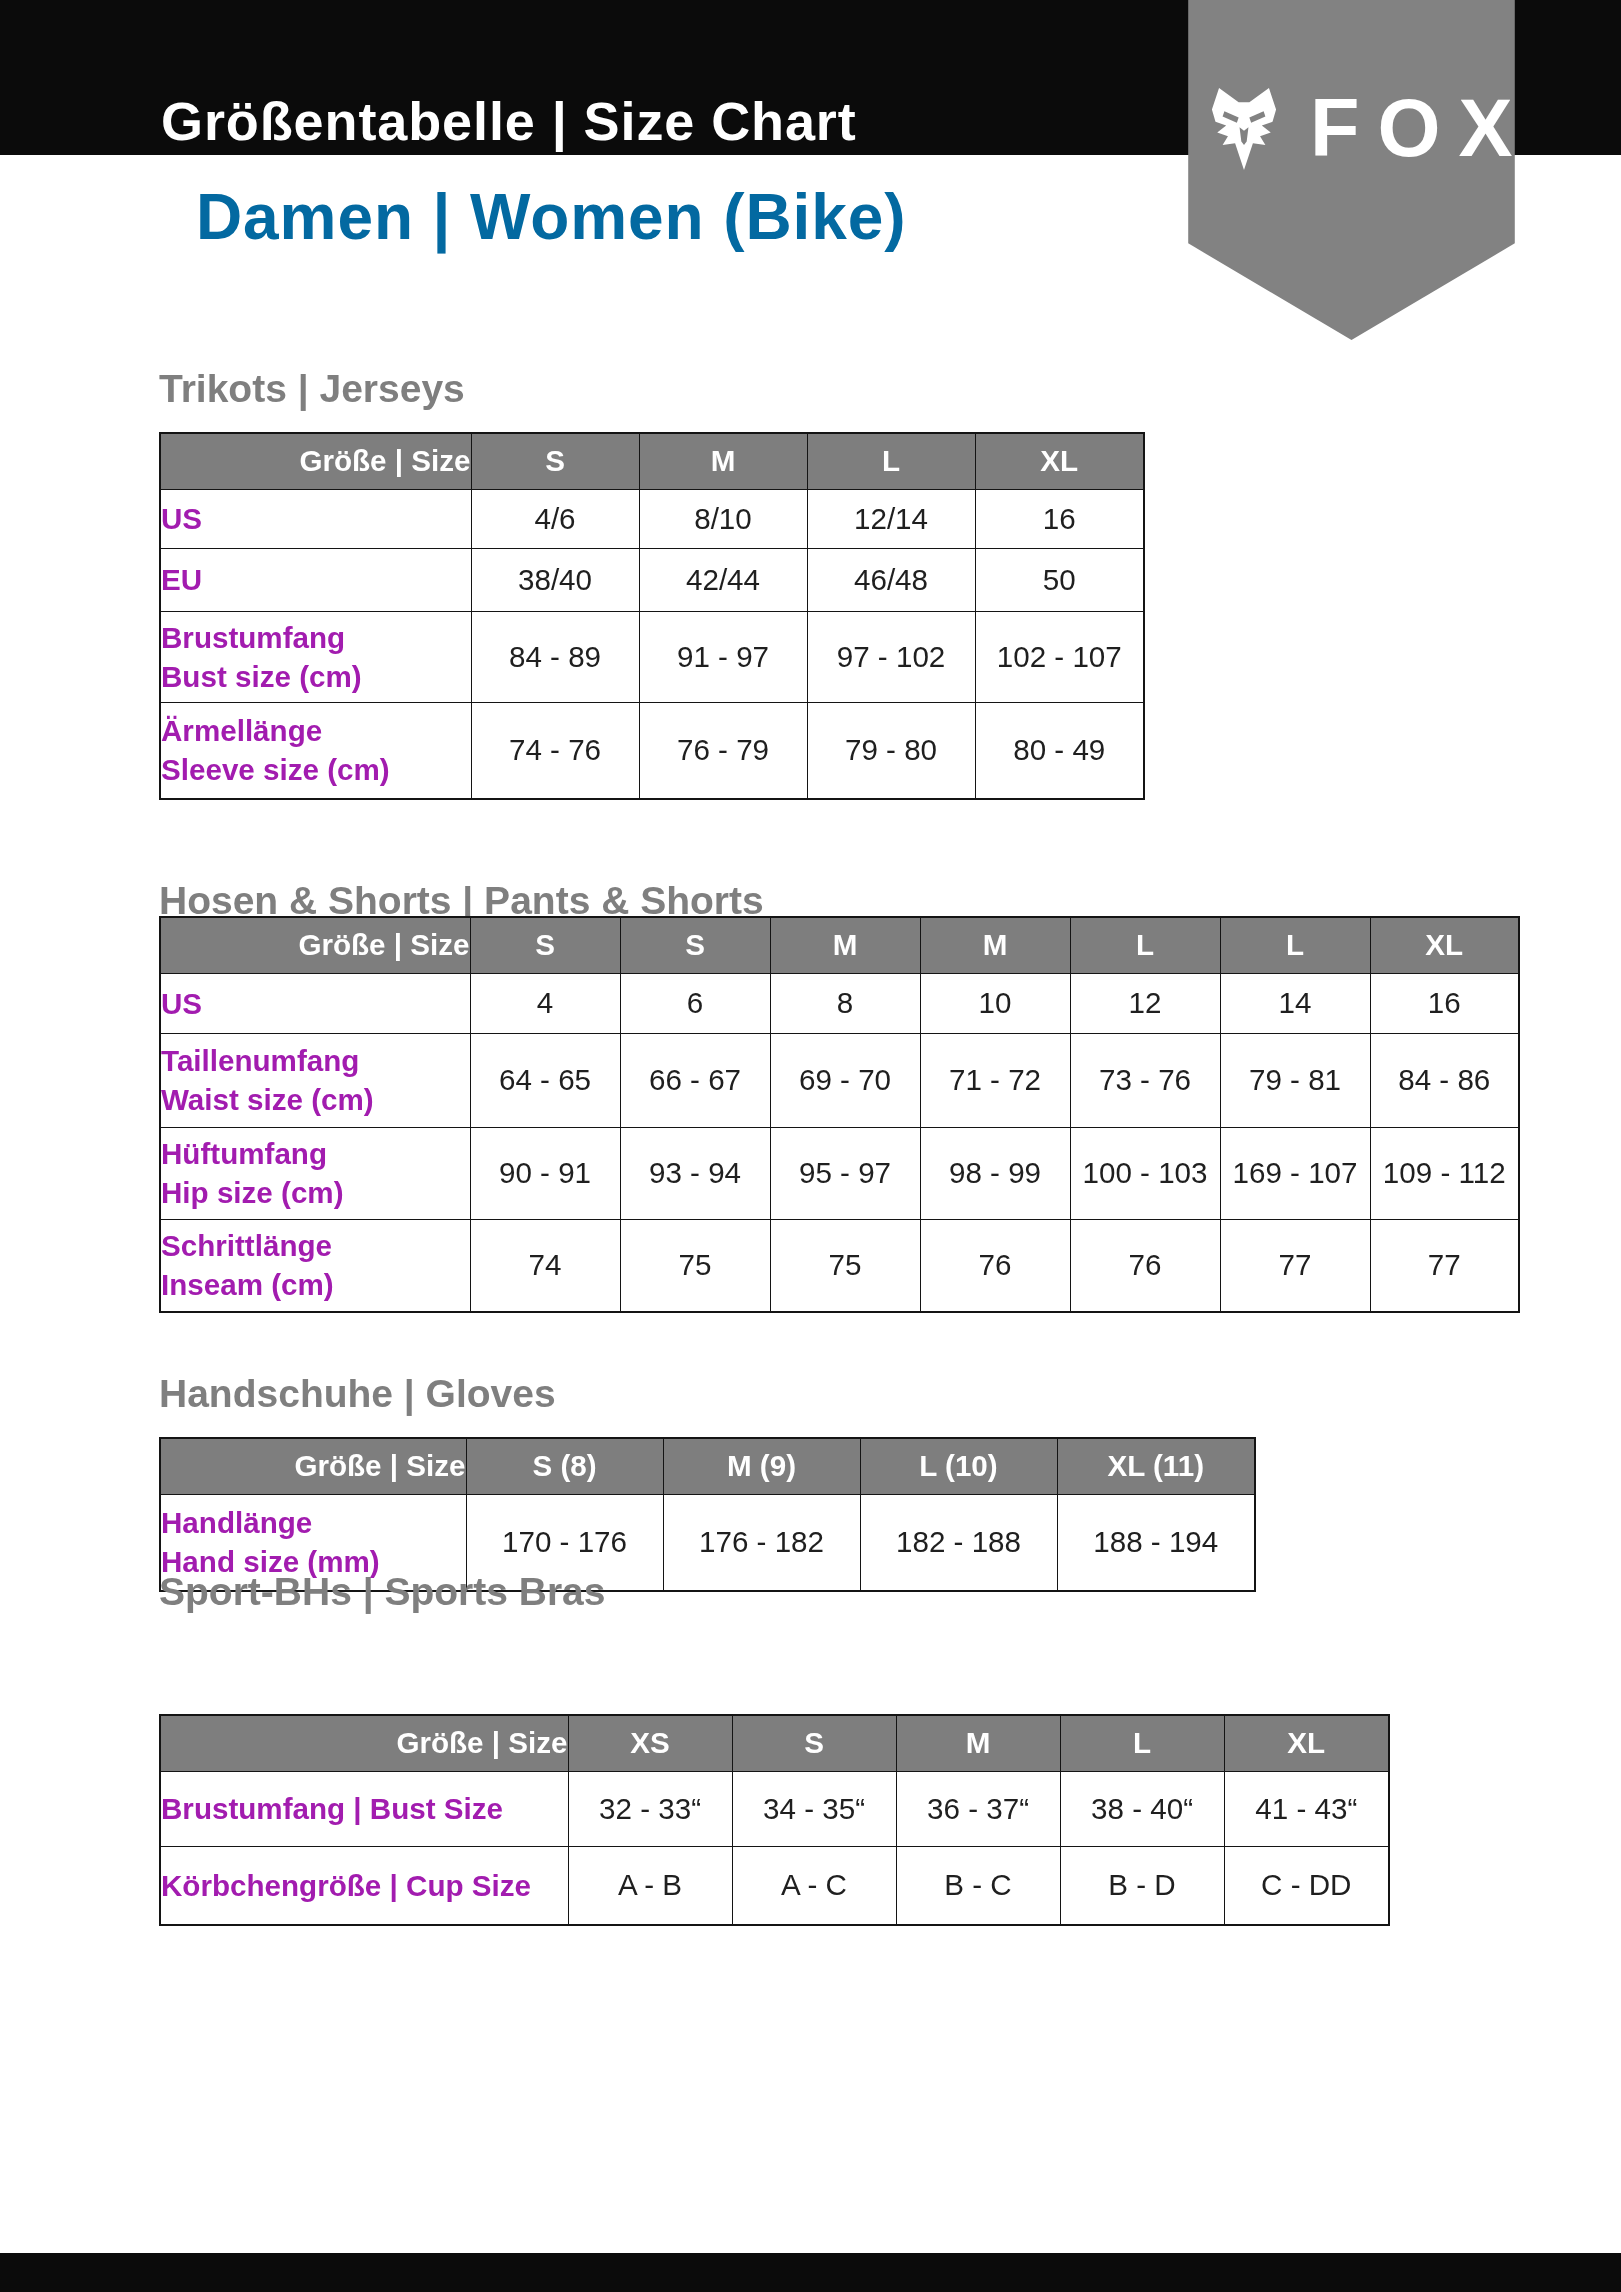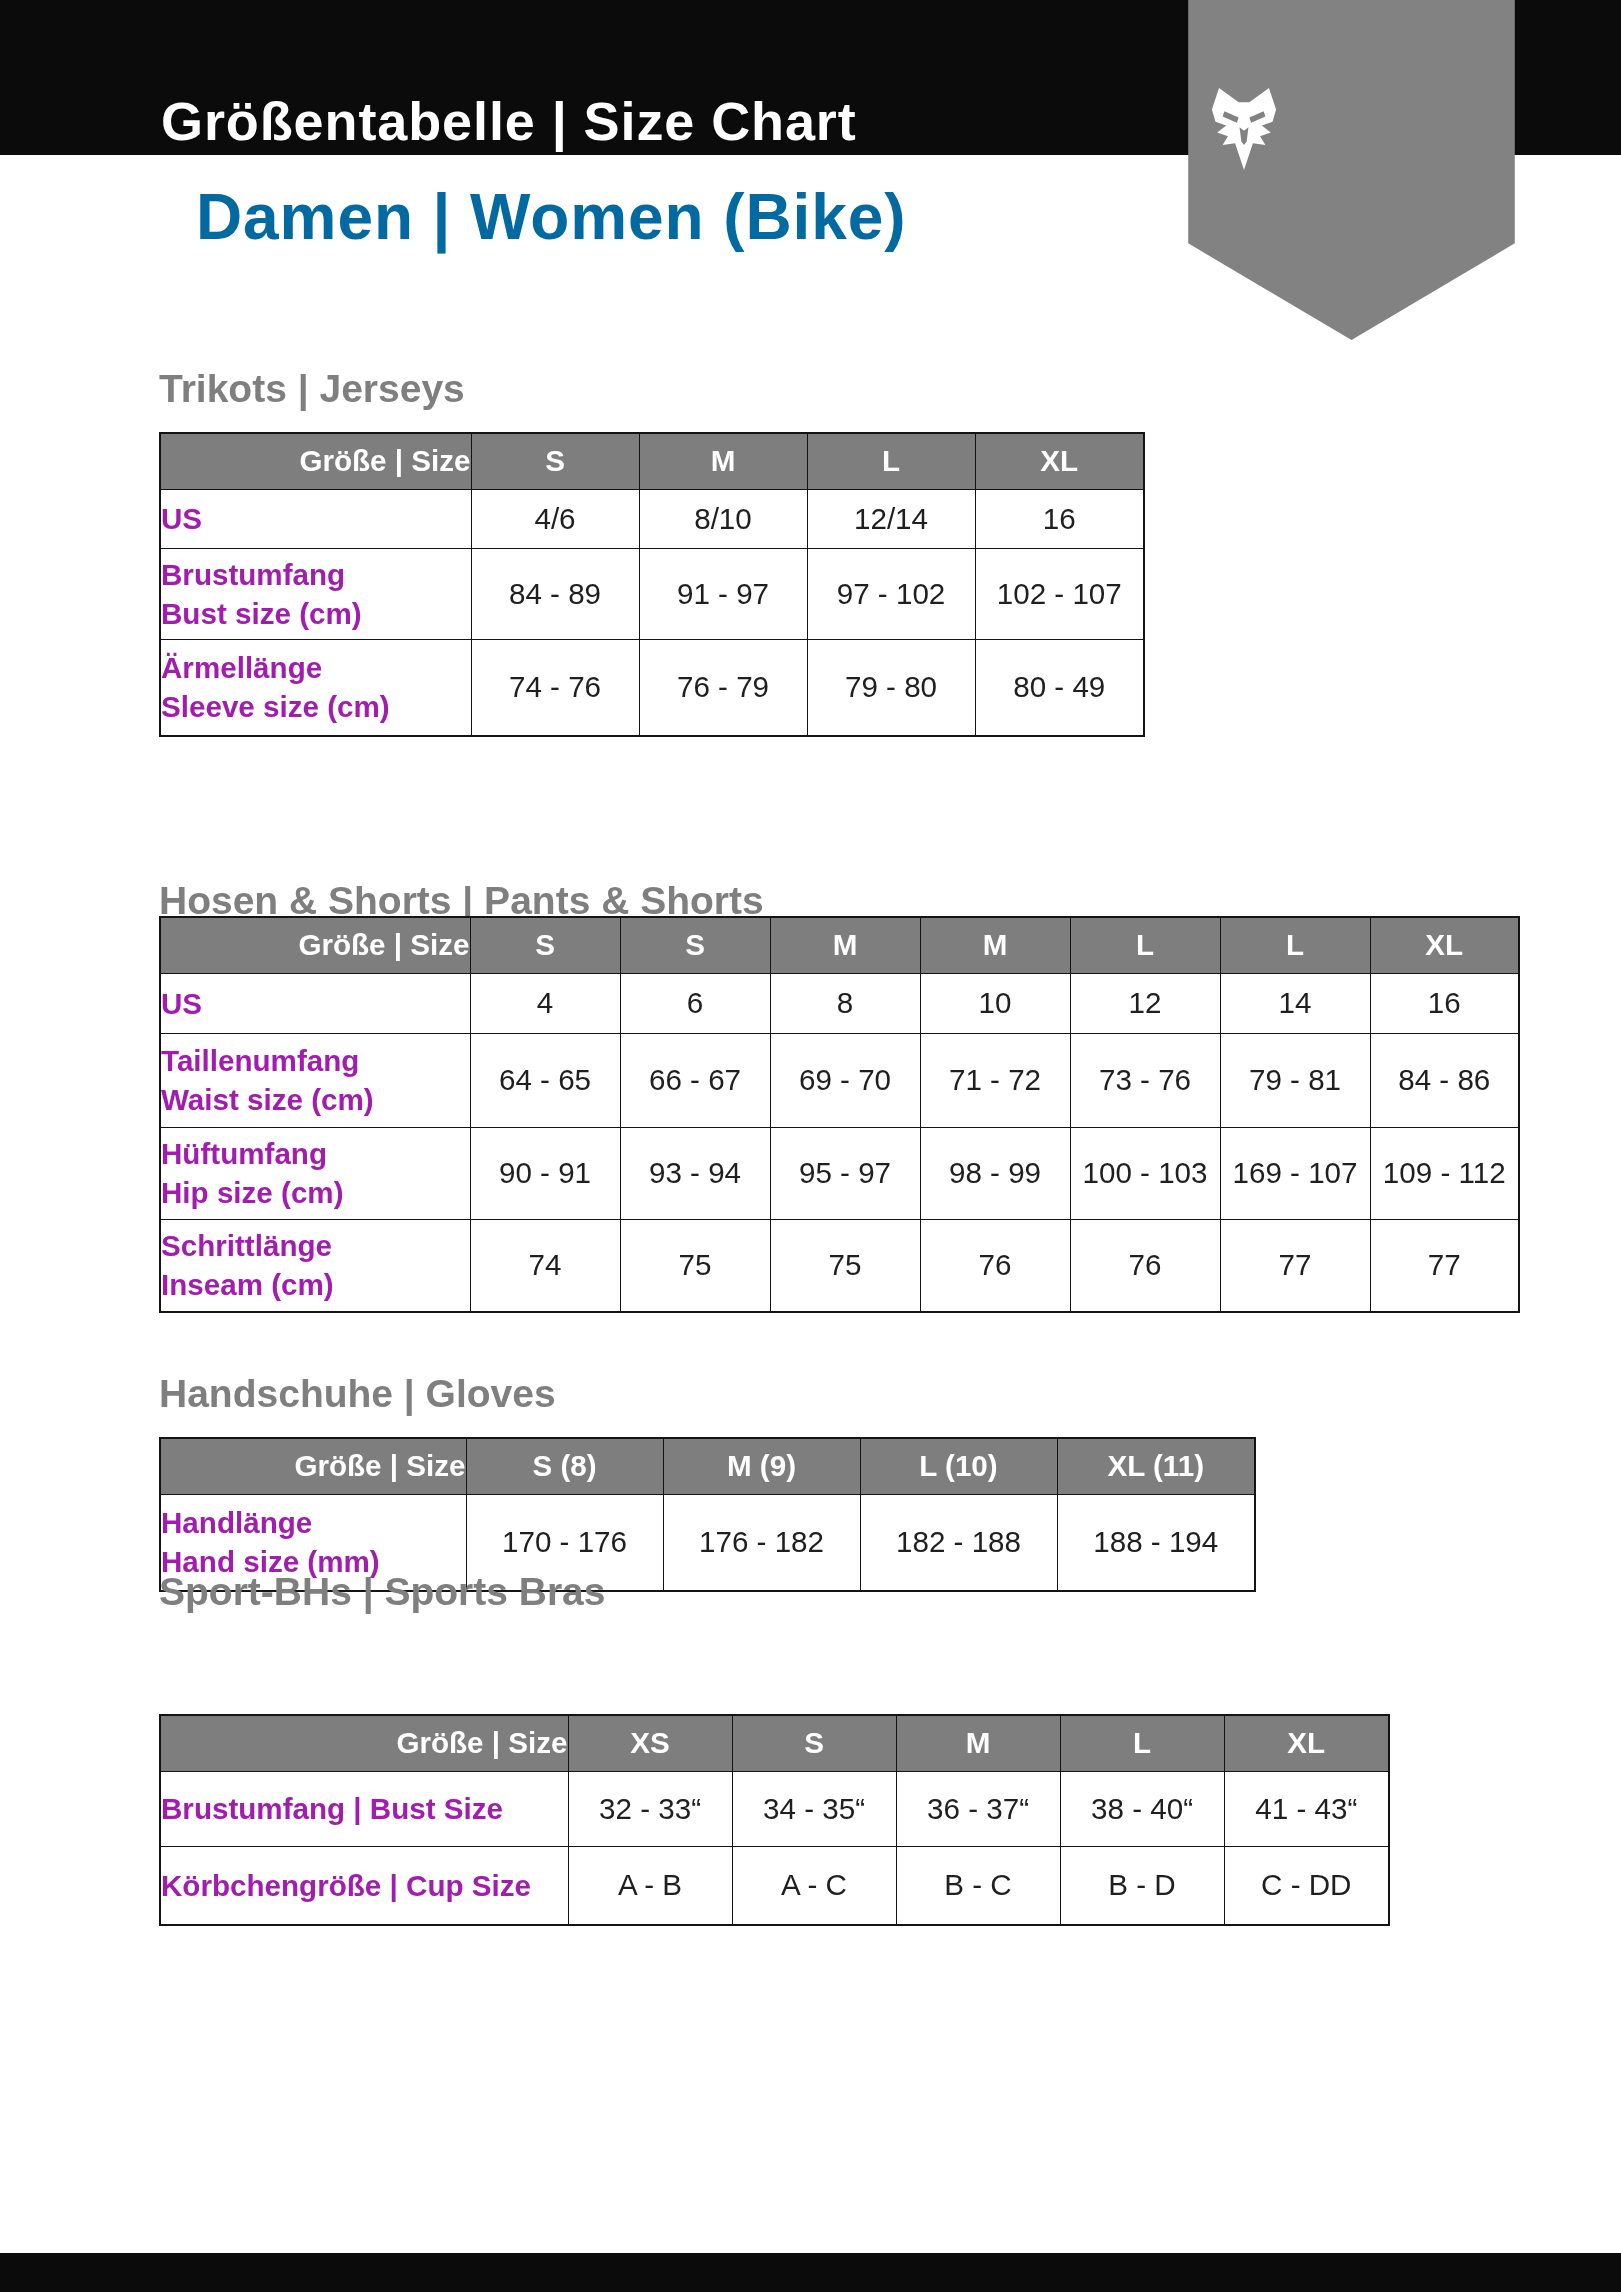--- a/index.html
+++ b/index.html
@@ -70,20 +70,21 @@
 <div class="abs badge">
   <svg width="327" height="340" viewBox="0 0 365 380">
     <polygon points="0,0 365,0 365,272 182.5,380 0,272" fill="#828282"></polygon>
   </svg>
   <svg class="abs" style="left:23px;top:88px;" width="66" height="82" viewBox="0 0 72 92">
     <path fill="#ffffff" d="M8,0 L30,16 L42,16 L64,0 L72,24 L68,38 L56,42 L66,50 L54,54 L60,64 L46,62 L36,92 L26,62 L12,64 L18,54 L6,50 L16,42 L4,38 L0,24 Z"></path>
     <polygon fill="#828282" points="14,26 30,33 28,39 12,32"></polygon>
     <polygon fill="#828282" points="58,26 42,33 44,39 60,32"></polygon>
     <polygon fill="#828282" points="31,44 36,48 41,44 39,60 36,64 33,60"></polygon>
   </svg>
+  <div class="brand-word">FOX</div>
 </div>
 
 <div class="abs sec-heading" style="top:367px;">Trikots | Jerseys</div>
 <div class="abs tbl" style="left:159px;top:432px;width:985px;">
   <table>
     <colgroup>
         <col style="width:311px">
         <col style="width:168px">
         <col style="width:168px">
         <col style="width:168px">
@@ -96,20 +97,27 @@
       <th class="hcell">M</th>
       <th class="hcell">L</th>
       <th class="hcell">XL</th>
     </tr>
     <tr style="height:59px">
       <td class="lcell"><span>US</span><span class="l2"></span></td>
       <td class="vcell">4/6</td>
       <td class="vcell">8/10</td>
       <td class="vcell">12/14</td>
       <td class="vcell">16</td>
+    </tr>
+    <tr style="height:63px">
+      <td class="lcell"><span>EU</span><span class="l2"></span></td>
+      <td class="vcell">38/40</td>
+      <td class="vcell">42/44</td>
+      <td class="vcell">46/48</td>
+      <td class="vcell">50</td>
     </tr>
     <tr style="height:91px">
       <td class="lcell"><span>Brustumfang</span><span class="l2">Bust size (cm)</span></td>
       <td class="vcell">84 - 89</td>
       <td class="vcell">91 - 97</td>
       <td class="vcell">97 - 102</td>
       <td class="vcell">102 - 107</td>
     </tr>
     <tr style="height:97px">
       <td class="lcell"><span>Ärmellänge</span><span class="l2">Sleeve size (cm)</span></td>

